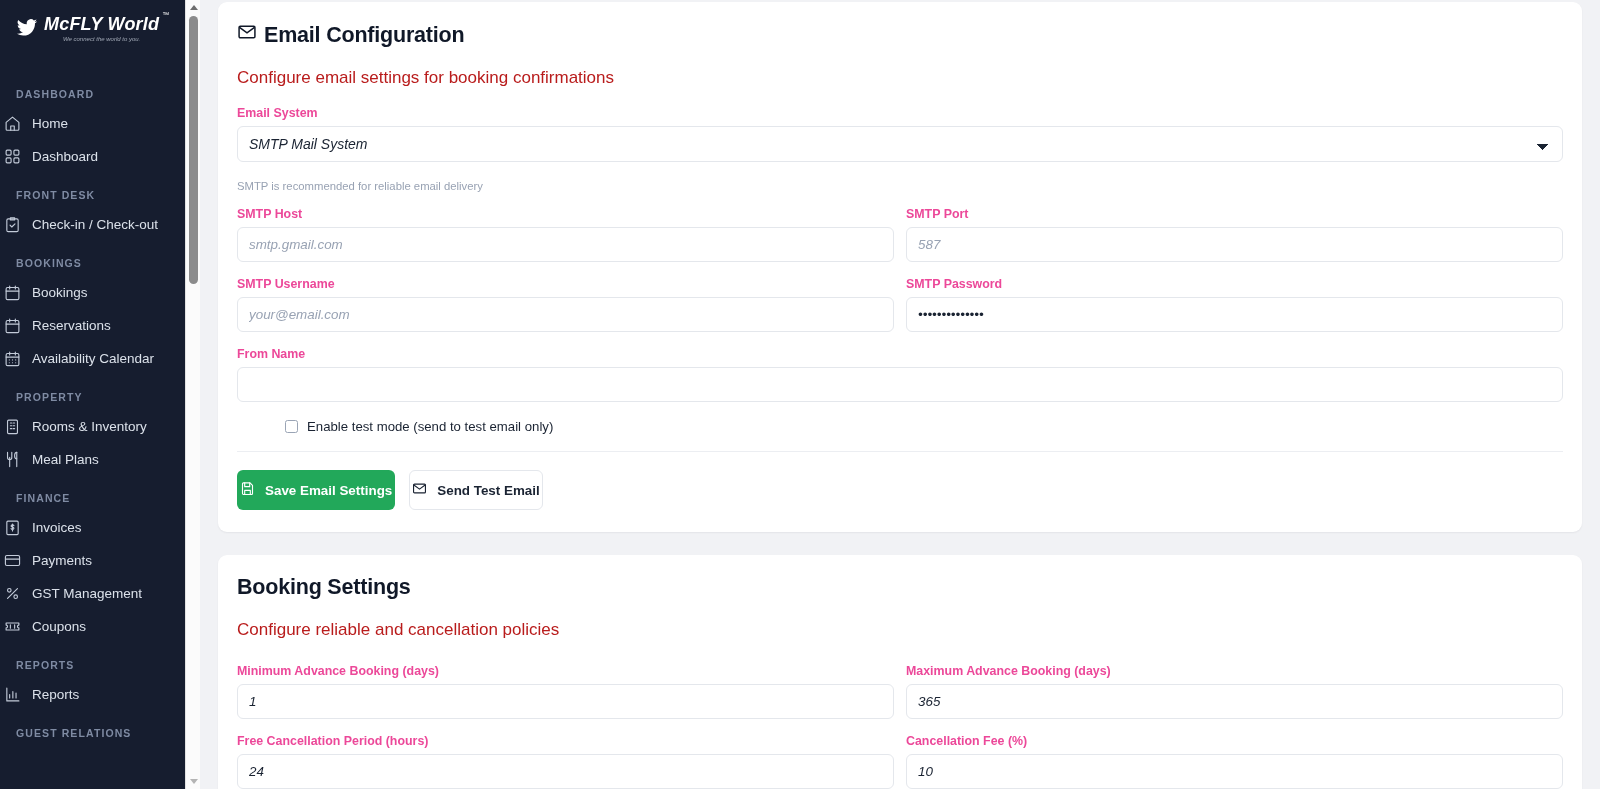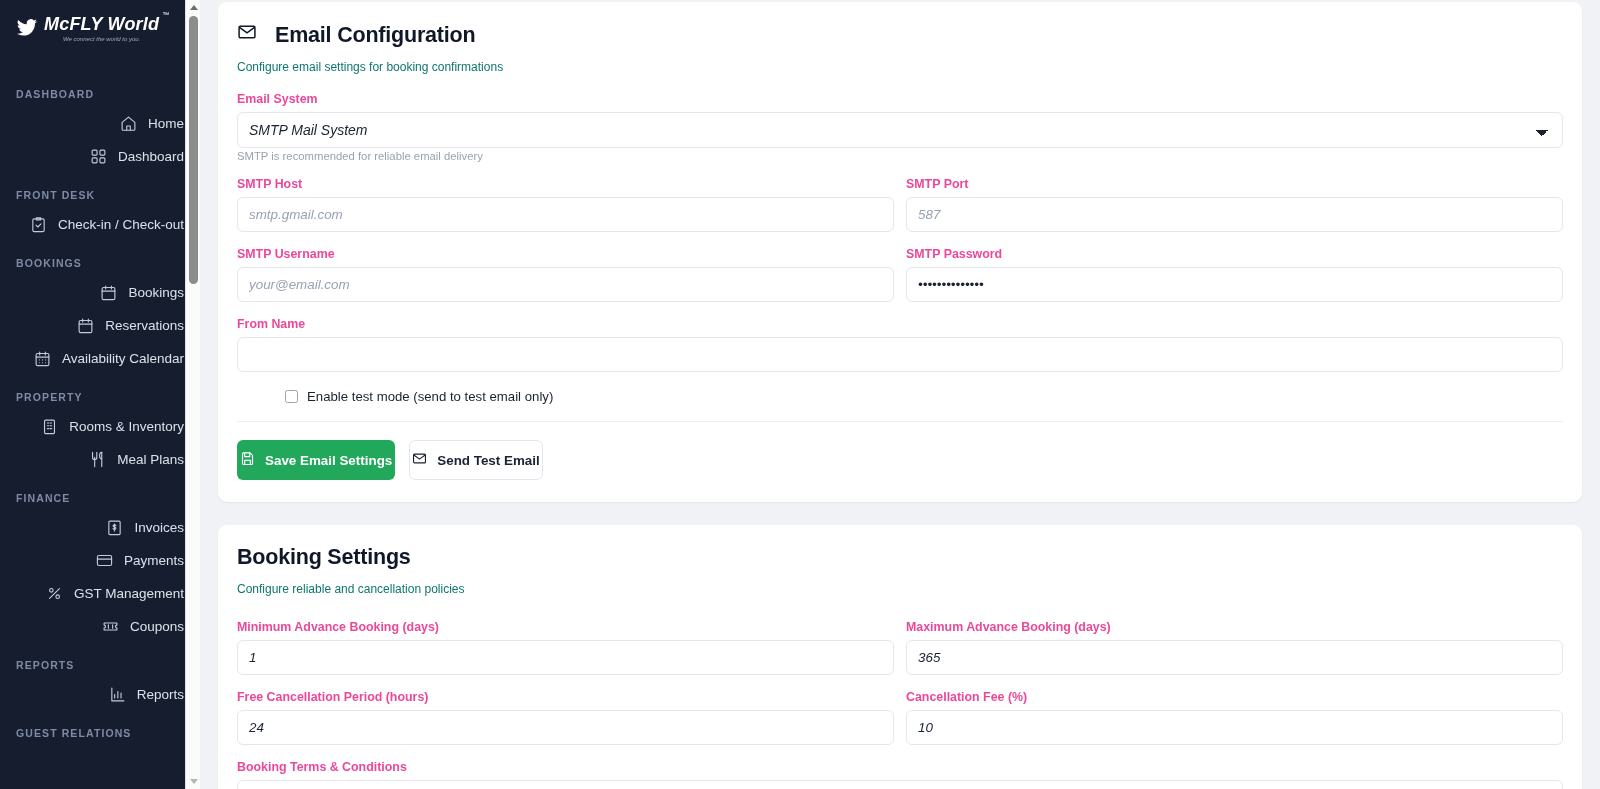--- a/index.html
+++ b/index.html
@@ -32,21 +32,21 @@
     line-height: 9px; margin-top: 1px; white-space: nowrap; opacity: .85;
   }
 
   .nav { padding-top: 10px; }
   .nav-section {
     color: #7f8ba3; font-size: 10.5px; font-weight: 700; letter-spacing: 1.1px;
     padding: 16px 16px 7px 16px; text-transform: uppercase;
   }
   .nav-item {
     display: flex; align-items: center; gap: 11px;
-    padding: 7px 16px; cursor: pointer; justify-content: flex-end;
+    padding: 7px 4px; cursor: pointer;
   }
   .nav-icon { width: 17px; height: 17px; flex: none; display: flex; align-items: center; justify-content: center; }
   .nav-icon svg { width: 17px; height: 17px; stroke: #c3cbd9; fill: none; stroke-width: 1.6; stroke-linecap: round; stroke-linejoin: round; }
   .nav-label { color: #dbe1ea; font-size: 13.5px; line-height: 19px; white-space: nowrap; }
 
   
   .sb-scroll {
     position: absolute; top: 0; right: 0; width: 15px; height: 789px;
     background: #fbfbfb; border-left: 1px solid #e2e2e2;
   }
@@ -75,32 +75,32 @@
   }
   .card {
     background: #ffffff; border-radius: 9px;
     box-shadow: 0 1px 2px rgba(16,24,40,.06);
     padding: 20px 19px 22px 19px;
     margin-top: 2px;
   }
   .card + .card { margin-top: 23px; }
 
   .card-title {
-    display: flex; align-items: center; gap: 18px;
+    display: flex; align-items: center; gap: 7px;
     font-size: 21.5px; font-weight: 700; color: #101828; letter-spacing: -.2px;
   }
   .card-title .t-icon svg { width: 20px; height: 20px; stroke: #101828; fill: none; stroke-width: 1.8; }
   .card-title-plain { font-size: 21.5px; font-weight: 700; color: #101828; letter-spacing: -.2px; }
-  .card-sub { font-size: 12px; color: #0f766e; margin-top: 12px; }
+  .card-sub { font-size: 17px; color: #b91c1c; margin-top: 20px; }
 
   .field-label {
     display: block; font-size: 12.4px; font-weight: 700; color: #ec4899;
     margin-bottom: 6px;
   }
-  .hint { font-size: 11.3px; color: #98a2b3; margin-top: 2px; }
+  .hint { font-size: 11.3px; color: #98a2b3; margin-top: 18px; }
 
   .inp, .sel, .ta {
     width: 100%; display: block;
     border: 1px solid #e4e7ec; border-radius: 6px;
     background: #fff; color: #1a2332;
     font-family: "Liberation Sans", sans-serif;
     font-size: 13.4px;
     padding: 9px 11px;
     outline: none;
     font-style: italic;

